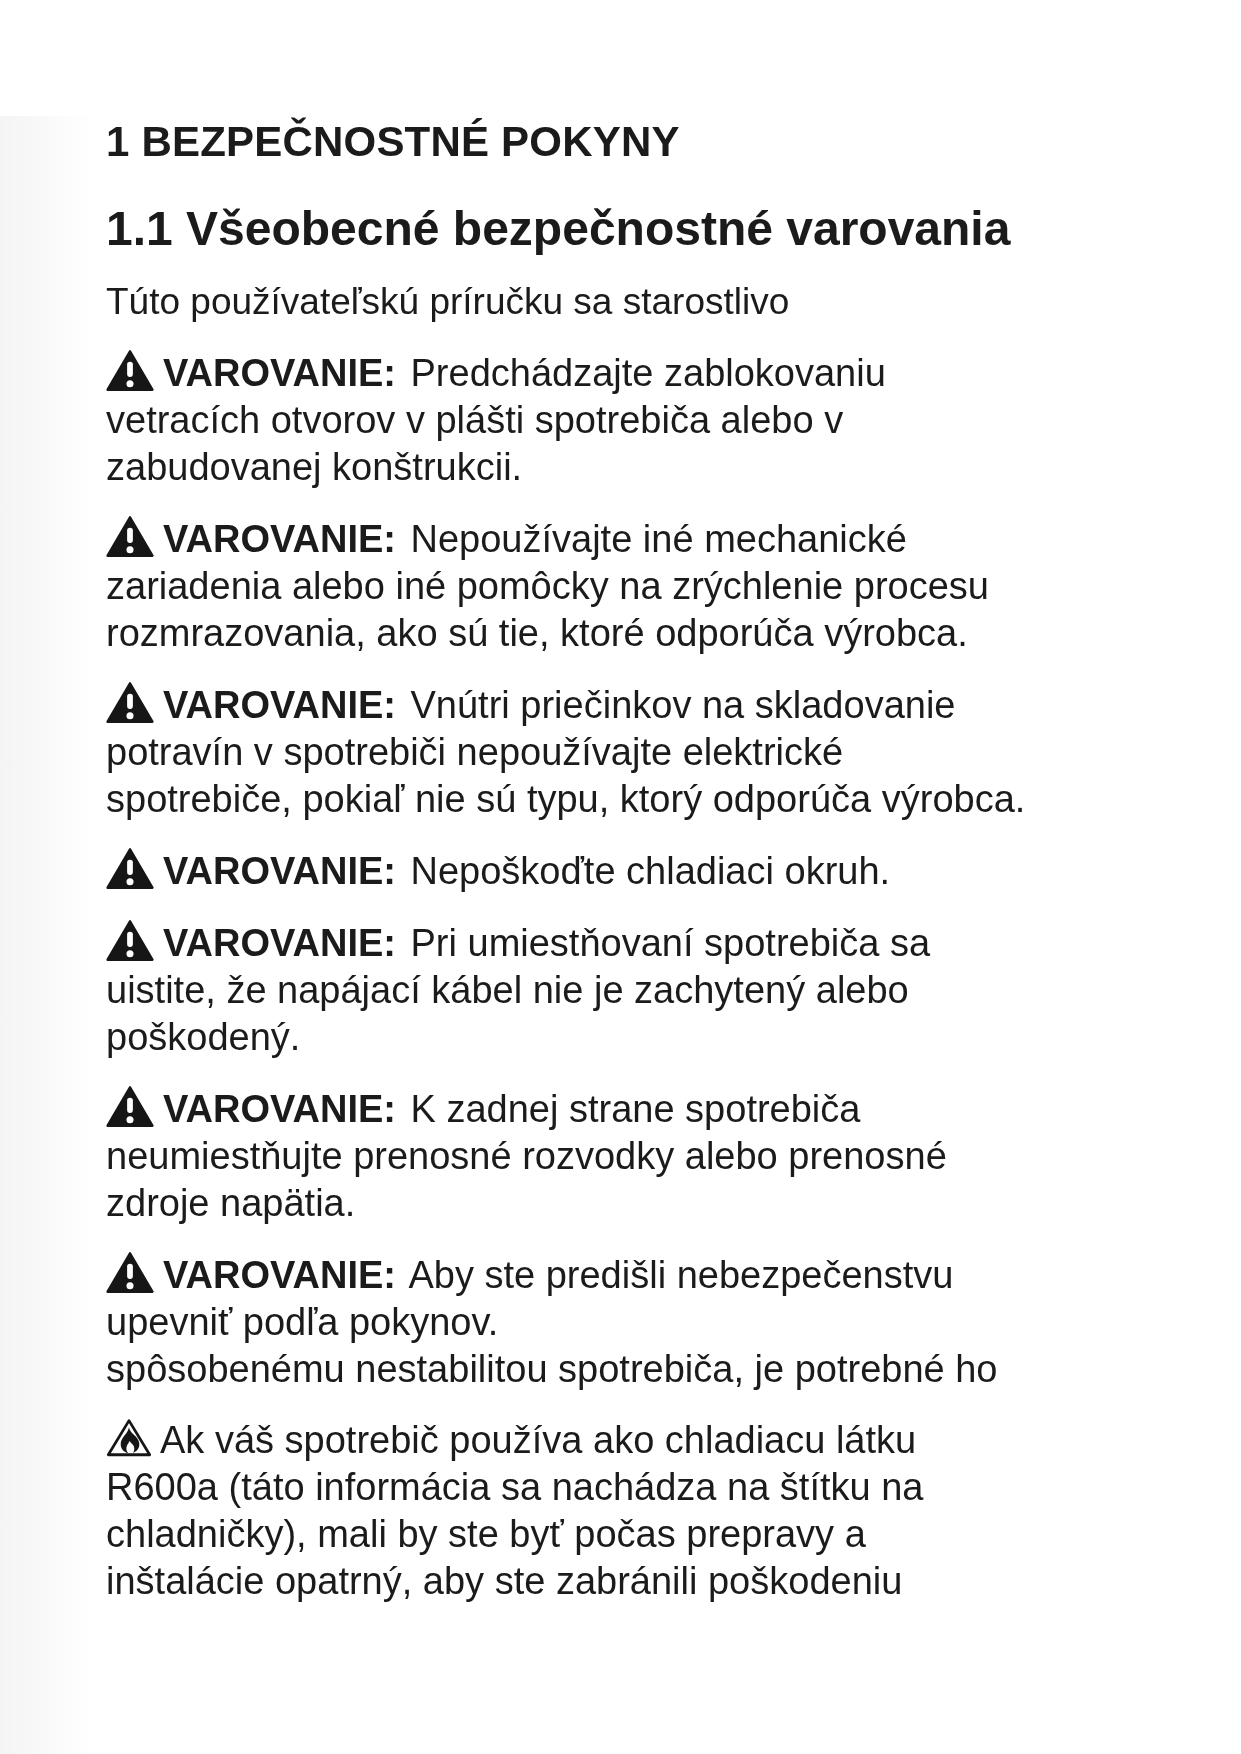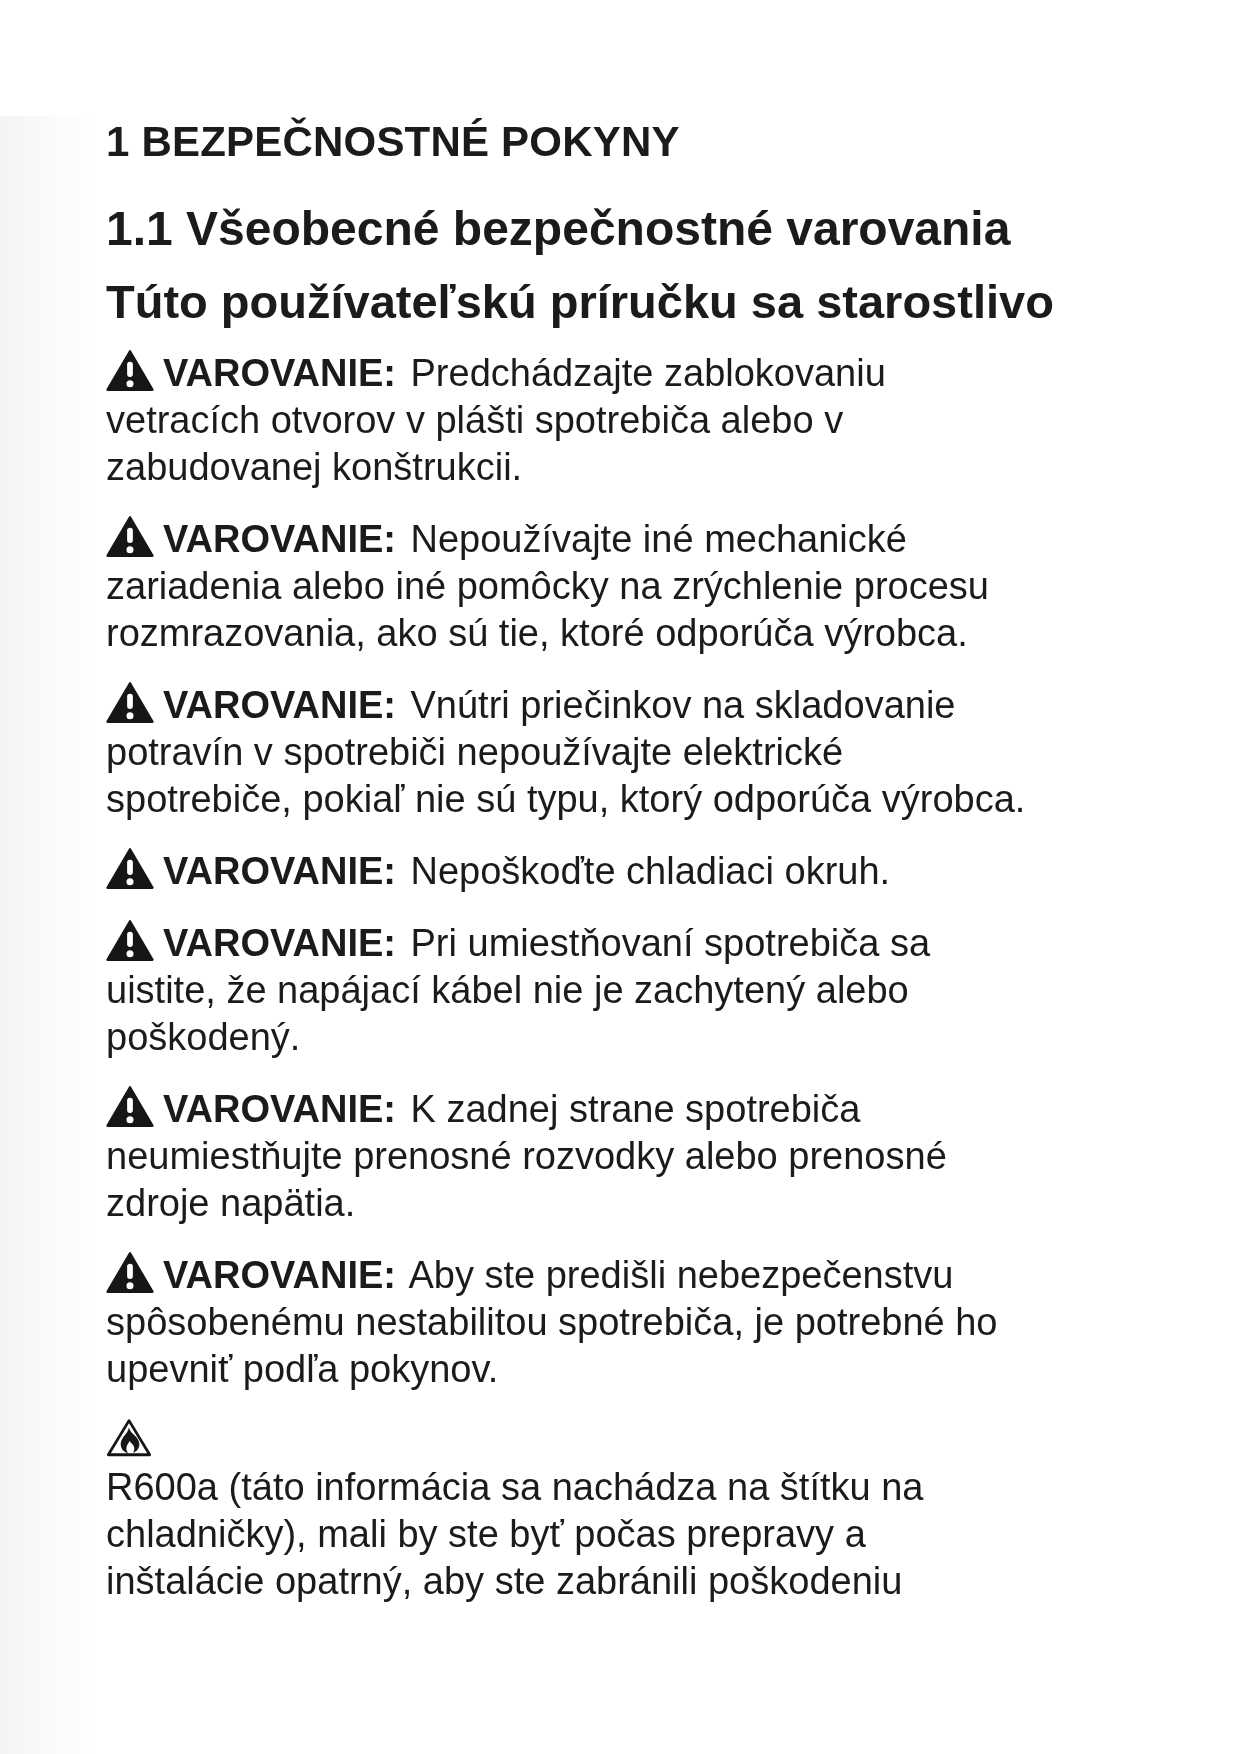--- a/index.html
+++ b/index.html
@@ -32,23 +32,23 @@
     letter-spacing: 0.2px;
   }
   h2.section-title {
     margin: 36px 0 0 0;
     font-size: 48px;
     line-height: 50px;
     font-weight: bold;
   }
   p.intro {
     margin: 24px 0 0 0;
-    font-size: 47px;
+    font-size: 37px;
     line-height: 47px;
-    font-weight: bold;
+    font-weight: normal;
   }
   p.warning, p.note {
     margin: 24px 0 0 0;
     font-size: 38px;
     line-height: 47px;
     font-weight: normal;
   }
   .wline { display: block; white-space: nowrap; }
   .wlabel { font-weight: bold; margin-right: 4px; }
   .icon-tri {
@@ -152,30 +152,30 @@
     </p>
 
     <p class="warning">
       <span class="wline">
         <span class="icon-tri"><svg viewBox="0 0 60 52">
               <path d="M30 2 L58 50 L2 50 Z" fill="#161616" stroke="#161616" stroke-width="3" stroke-linejoin="round"></path>
               <rect x="26.4" y="15" width="7.2" height="19" rx="3.6" fill="#ffffff"></rect>
               <circle cx="30" cy="42.5" r="4.4" fill="#ffffff"></circle>
             </svg></span><b class="wlabel">VAROVANIE:</b> <span>Aby ste predišli nebezpečenstvu</span>
       </span>
+      <span class="wline">upevniť podľa pokynov.</span>
       <span class="wline">spôsobenému nestabilitou spotrebiča, je potrebné ho</span>
-      <span class="wline">upevniť podľa pokynov.</span>
     </p>
 
     <p class="note">
       <span class="wline">
         <span class="icon-flame"><svg viewBox="0 0 60 52">
               <path d="M30 4 L57 48.5 L3 48.5 Z" fill="none" stroke="#161616" stroke-width="3.6" stroke-linejoin="round"></path>
               <path d="M30 12.5 c-1.2 6 -4.5 8.8 -7.2 12.6 c-2.4 3.4 -3.6 6.3 -3.6 9.8 c0 6.1 4.4 10.5 9.8 11.6 c-2.4 -2.8 -3.2 -6.3 -1.7 -9.7 c0.9 -2.1 2.5 -3.9 3.4 -6.2 c1.7 2.6 4.8 4.2 5.8 7.6 c0.8 2.7 0.2 5.6 -1.2 7.9 c4.6 -1.7 8.2 -5.9 8.2 -10.9 c0 -4.2 -1.9 -7 -4.4 -10.2 c-3.3 -4.2 -8 -6.2 -9.1 -12.5 z" fill="#161616"></path>
-            </svg></span>
+            </svg></span><span>Ak váš spotrebič používa ako chladiacu látku</span>
       </span>
       <span class="wline">R600a (táto informácia sa nachádza na štítku na</span>
       <span class="wline">chladničky), mali by ste byť počas prepravy a</span>
       <span class="wline">inštalácie opatrný, aby ste zabránili poškodeniu</span>
     </p>
 
   </div>
 
 </div>
 

